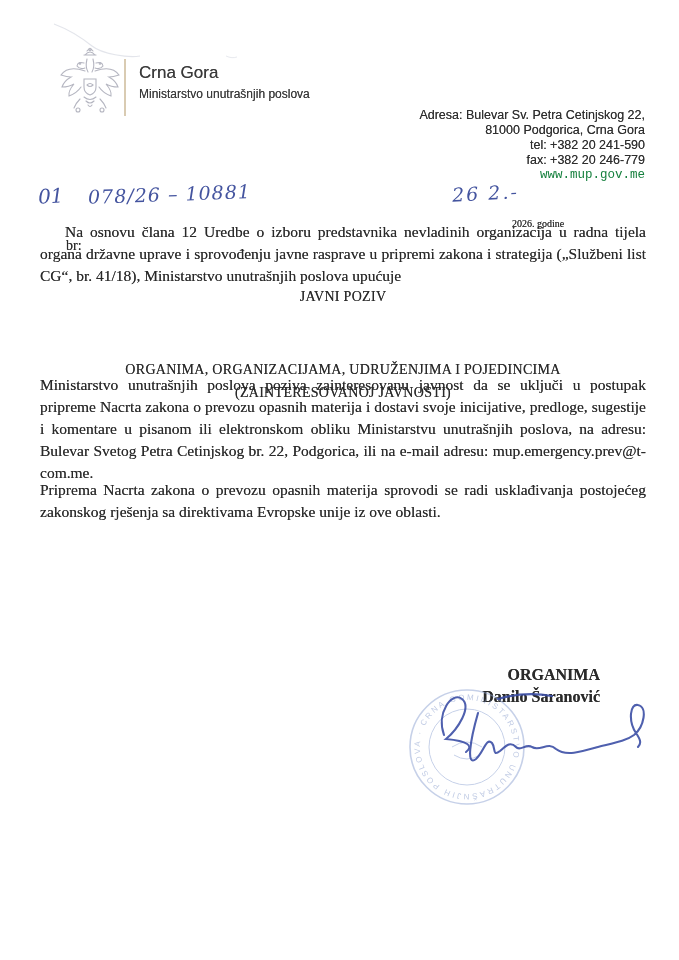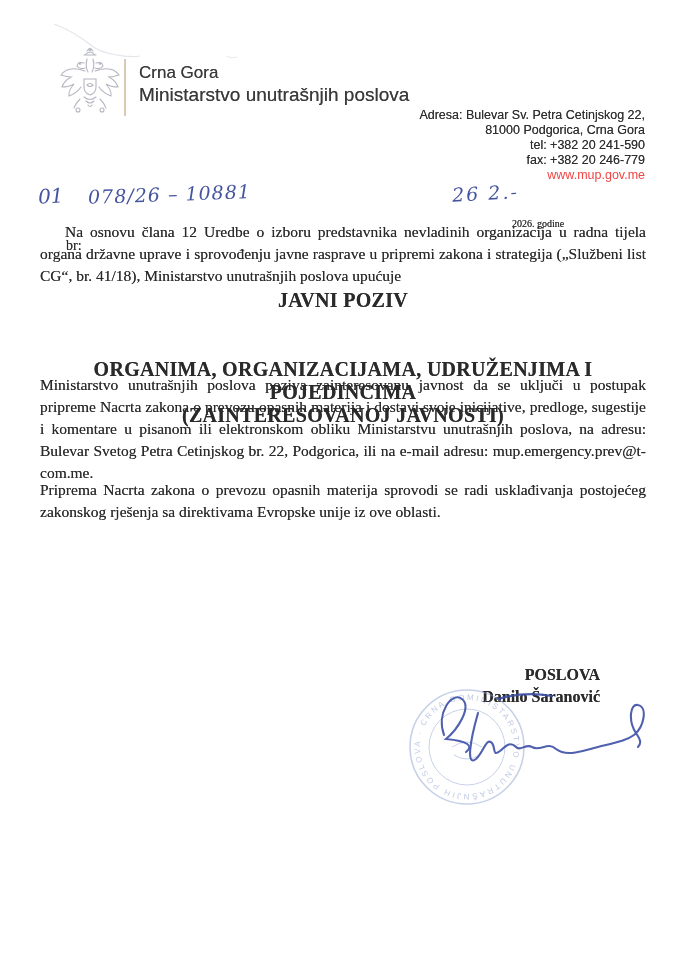--- a/index.html
+++ b/index.html
@@ -8,50 +8,50 @@
     width:679px;height:960px;
     background:#ffffff;
     overflow:hidden;
     font-family:"Liberation Serif", serif;
     color:#2a2a2a;
   }
   .abs{position:absolute;}
   
   .org-name{font-family:"Liberation Sans", sans-serif;color:#3a3a3a;}
   .org-line1{font-size:17px;line-height:22px;}
-  .org-line2{font-size:19px;line-height:21px;}
+  .org-line2{font-size:12px;line-height:21px;}
   .header-divider{width:2px;background:#d9cbb2;}
   .address-block{
     font-family:"Liberation Sans", sans-serif;
     font-size:12.5px;line-height:15px;
     text-align:right;color:#2e2e2e;
   }
-  .website{color:#ef4444;}
+  .website{color:#15803d;font-family:Liberation Mono, monospace;}
   
   .scan{text-shadow:0 0 0.5px rgba(45,45,45,.75);}
   
   .hand{
     font-family:"DejaVu Serif", serif;
     font-style:italic;
     color:#44549f;
     text-shadow:none;
   }
   .ref-label{font-size:14px;}
   .printed-date{font-size:10px;margin-top:28px;}
   
   .para{
     width:606px;left:40px;
     font-size:15.5px;line-height:22px;
     text-align:justify;
   }
   .indent{text-indent:25px;}
   .center-bold{
     width:606px;left:40px;
-    text-align:center;font-weight:bold;
-    font-size:20px;letter-spacing:.3px;
+    text-align:center;font-weight:normal;
+    font-size:14px;letter-spacing:.3px;
   }
   .subtitle{line-height:23px;}
   
   .sig-block{
     right:79px;text-align:right;
     font-weight:bold;font-size:16px;line-height:22px;
   }
   svg{display:block;}
 </style>
 </head>
@@ -117,21 +117,21 @@
 
   <div class="abs center-bold subtitle" style="top:322px;margin-top:36px;">
     <div class="scan">ORGANIMA, ORGANIZACIJAMA, UDRUŽENJIMA I POJEDINCIMA</div>
     <div class="scan">(ZAINTERESOVANOJ JAVNOSTI)</div>
   </div>
 
   <div class="abs para scan" style="top:374px;">Ministarstvo unutrašnjih poslova poziva zainteresovanu javnost da se uključi u postupak pripreme Nacrta zakona o prevozu opasnih materija i dostavi svoje inicijative, predloge, sugestije i komentare u pisanom ili elektronskom obliku Ministarstvu unutrašnjih poslova, na adresu: Bulevar Svetog Petra Cetinjskog br. 22, Podgorica, ili na e-mail adresu: mup.emergency.prev@t-com.me.</div>
   <div class="abs para scan" style="top:479px;">Priprema Nacrta zakona o prevozu opasnih materija sprovodi se radi usklađivanja postojećeg zakonskog rješenja sa direktivama Evropske unije iz ove oblasti.</div>
 
   <div class="abs sig-block" style="top:664px;">
-    <div class="scan">POSLOVA</div>
+    <div class="scan">ORGANIMA</div>
     <div class="scan">Danilo Šaranović</div>
   </div>
 
   <svg class="abs" style="left:380px;top:655px;" width="290" height="170" viewBox="0 0 290 170">
     <defs>
       <path id="stampArc" d="M 87 45 A 47 47 0 1 1 86.9 45"></path>
     </defs>
 
     <g opacity="0.5">
       <circle cx="87" cy="92" r="57" fill="none" stroke="#8ea3d2" stroke-width="1.6"></circle>

